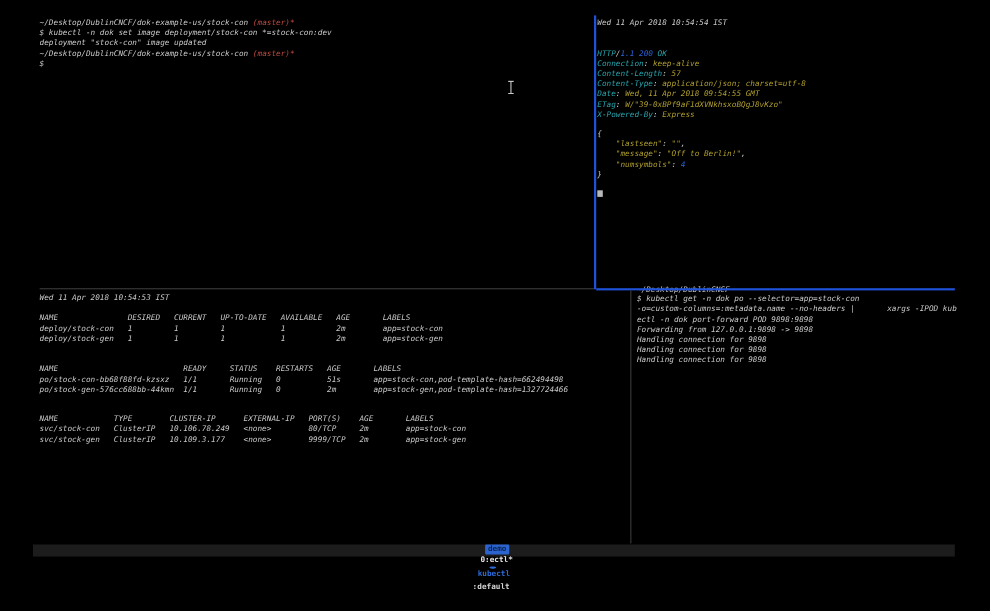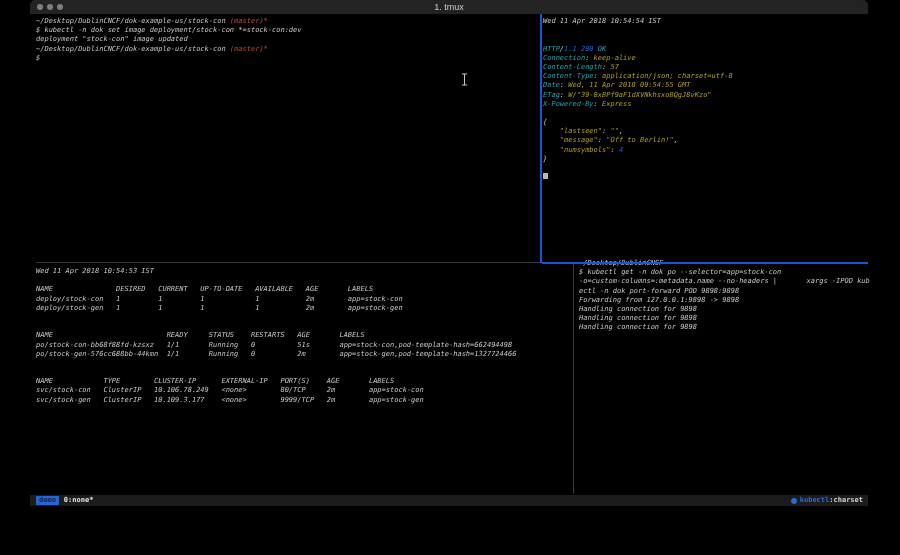--- a/index.html
+++ b/index.html
@@ -34,67 +34,59 @@
   .divider{position:absolute;}
   .divider.v-top   {left:510px;top:14px; width:2px;  height:249px;background:var(--active-border);}
   .divider.h-left  {left:6px;  top:262px;width:504px;height:1px;  background:var(--inactive-border);}
   .divider.h-right {left:512px;top:262px;width:326px;height:2px;  background:var(--active-border);}
   .divider.v-bottom{left:543px;top:264px;width:1px;  height:230px;background:var(--inactive-border);}
   .cursor{display:inline-block;width:5px;height:6px;background:#b9b9b9;}
   .ibeam{position:absolute;left:431px;top:71px;width:7px;height:13px;}
   .statusbar{
     position:absolute;left:0;top:495px;width:100%;height:11px;
     background:var(--statusbar-bg);display:flex;align-items:center;
-    font-size:7px;line-height:11px;
+    font-size:7px;line-height:11px;flex-direction:column;
   }
   .session-chip{
     background:var(--chip-bg);color:var(--chip-fg);font-weight:bold;
     padding:0 3px;margin-left:6px;height:9px;line-height:9px;border-radius:1px;
   }
   .win-label{color:#e6e6e6;font-weight:bold;margin-left:5px;}
   .spacer{flex:1;}
   .kube-icon{
     width:4px;height:4px;border:1px solid var(--kube-blue);border-radius:50%;
     display:inline-block;margin-right:3px;background:var(--kube-blue);
   }
   .kube-ctx{color:var(--kube-blue);font-weight:bold;}
   .kube-ns{color:#d6d6d6;font-weight:bold;margin-right:5px;}
 </style>
 </head>
 <body>
 
 <div class="terminal-window">
 
-  <div class="titlebar">
-    <div class="traffic-lights">
-      <span class="dot"></span>
-      <span class="dot"></span>
-      <span class="dot"></span>
-    </div>
-    <div class="title">1. tmux</div>
-  </div>
 
   <pre class="pane top-left"><div class="tline"><span style="color: rgb(201, 201, 201);">~/Desktop/DublinCNCF/dok-example-us/stock-con </span><span style="color: rgb(191, 74, 62);">(master)*</span></div><div class="tline"><span style="color: rgb(201, 201, 201);">$ kubectl -n dok set image deployment/stock-con *=stock-con:dev</span></div><div class="tline"><span style="color: rgb(201, 201, 201);">deployment "stock-con" image updated</span></div><div class="tline"><span style="color: rgb(201, 201, 201);">~/Desktop/DublinCNCF/dok-example-us/stock-con </span><span style="color: rgb(191, 74, 62);">(master)*</span></div><div class="tline"><span style="color: rgb(201, 201, 201);">$</span></div></pre>
   <pre class="pane top-right"><div class="tline"><span style="color: rgb(201, 201, 201);">Wed 11 Apr 2018 10:54:54 IST</span></div><div class="tline"><span style="color: rgb(201, 201, 201);"></span></div><div class="tline"><span style="color: rgb(201, 201, 201);"></span></div><div class="tline"><span style="color: rgb(39, 163, 171);">HTTP</span><span style="color: rgb(201, 201, 201);">/</span><span style="color: rgb(44, 98, 216);">1.1 200</span><span style="color: rgb(39, 163, 171);"> OK</span></div><div class="tline"><span style="color: rgb(39, 163, 171);">Connection</span><span style="color: rgb(201, 201, 201);">: </span><span style="color: rgb(177, 159, 46);">keep-alive</span></div><div class="tline"><span style="color: rgb(39, 163, 171);">Content-Length</span><span style="color: rgb(201, 201, 201);">: </span><span style="color: rgb(177, 159, 46);">57</span></div><div class="tline"><span style="color: rgb(39, 163, 171);">Content-Type</span><span style="color: rgb(201, 201, 201);">: </span><span style="color: rgb(177, 159, 46);">application/json; charset=utf-8</span></div><div class="tline"><span style="color: rgb(39, 163, 171);">Date</span><span style="color: rgb(201, 201, 201);">: </span><span style="color: rgb(177, 159, 46);">Wed, 11 Apr 2018 09:54:55 GMT</span></div><div class="tline"><span style="color: rgb(39, 163, 171);">ETag</span><span style="color: rgb(201, 201, 201);">: </span><span style="color: rgb(177, 159, 46);">W/"39-0xBPf9aF1dXVNkhsxoBQgJ8vKzo"</span></div><div class="tline"><span style="color: rgb(39, 163, 171);">X-Powered-By</span><span style="color: rgb(201, 201, 201);">: </span><span style="color: rgb(177, 159, 46);">Express</span></div><div class="tline"><span style="color: rgb(201, 201, 201);"></span></div><div class="tline"><span style="color: rgb(201, 201, 201);">{</span></div><div class="tline"><span style="color: rgb(201, 201, 201);">    </span><span style="color: rgb(177, 159, 46);">"lastseen"</span><span style="color: rgb(201, 201, 201);">: </span><span style="color: rgb(177, 159, 46);">""</span><span style="color: rgb(201, 201, 201);">,</span></div><div class="tline"><span style="color: rgb(201, 201, 201);">    </span><span style="color: rgb(177, 159, 46);">"message"</span><span style="color: rgb(201, 201, 201);">: </span><span style="color: rgb(177, 159, 46);">"Off to Berlin!"</span><span style="color: rgb(201, 201, 201);">,</span></div><div class="tline"><span style="color: rgb(201, 201, 201);">    </span><span style="color: rgb(177, 159, 46);">"numsymbols"</span><span style="color: rgb(201, 201, 201);">: </span><span style="color: rgb(44, 98, 216);">4</span></div><div class="tline"><span style="color: rgb(201, 201, 201);">}</span></div><div class="tline"><span style="color: rgb(201, 201, 201);"></span></div><div class="tline"><span class="cursor"></span></div></pre>
   <pre class="pane bottom-left"><div class="tline"><span style="color: rgb(201, 201, 201);">Wed 11 Apr 2018 10:54:53 IST</span></div><div class="tline"><span style="color: rgb(201, 201, 201);"></span></div><div class="tline"><span style="color: rgb(201, 201, 201);">NAME               DESIRED   CURRENT   UP-TO-DATE   AVAILABLE   AGE       LABELS</span></div><div class="tline"><span style="color: rgb(201, 201, 201);">deploy/stock-con   1         1         1            1           2m        app=stock-con</span></div><div class="tline"><span style="color: rgb(201, 201, 201);">deploy/stock-gen   1         1         1            1           2m        app=stock-gen</span></div><div class="tline"><span style="color: rgb(201, 201, 201);"></span></div><div class="tline"><span style="color: rgb(201, 201, 201);"></span></div><div class="tline"><span style="color: rgb(201, 201, 201);">NAME                           READY     STATUS    RESTARTS   AGE       LABELS</span></div><div class="tline"><span style="color: rgb(201, 201, 201);">po/stock-con-bb68f88fd-kzsxz   1/1       Running   0          51s       app=stock-con,pod-template-hash=662494498</span></div><div class="tline"><span style="color: rgb(201, 201, 201);">po/stock-gen-576cc688bb-44kmn  1/1       Running   0          2m        app=stock-gen,pod-template-hash=1327724466</span></div><div class="tline"><span style="color: rgb(201, 201, 201);"></span></div><div class="tline"><span style="color: rgb(201, 201, 201);"></span></div><div class="tline"><span style="color: rgb(201, 201, 201);">NAME            TYPE        CLUSTER-IP      EXTERNAL-IP   PORT(S)    AGE       LABELS</span></div><div class="tline"><span style="color: rgb(201, 201, 201);">svc/stock-con   ClusterIP   10.106.78.249   &lt;none&gt;        80/TCP     2m        app=stock-con</span></div><div class="tline"><span style="color: rgb(201, 201, 201);">svc/stock-gen   ClusterIP   10.109.3.177    &lt;none&gt;        9999/TCP   2m        app=stock-gen</span></div></pre>
   <pre class="pane bottom-right"><div class="tline"><span style="color: rgb(201, 201, 201);">~/Desktop/DublinCNCF</span></div><div class="tline"><span style="color: rgb(201, 201, 201);">$ kubectl get -n dok po --selector=app=stock-con</span></div><div class="tline"><span style="color: rgb(201, 201, 201);">-o=custom-columns=:metadata.name --no-headers |       xargs -IPOD kub</span></div><div class="tline"><span style="color: rgb(201, 201, 201);">ectl -n dok port-forward POD 9898:9898</span></div><div class="tline"><span style="color: rgb(201, 201, 201);">Forwarding from 127.0.0.1:9898 -&gt; 9898</span></div><div class="tline"><span style="color: rgb(201, 201, 201);">Handling connection for 9898</span></div><div class="tline"><span style="color: rgb(201, 201, 201);">Handling connection for 9898</span></div><div class="tline"><span style="color: rgb(201, 201, 201);">Handling connection for 9898</span></div></pre>
 
   <div class="divider v-top"></div>
   <div class="divider h-left"></div>
   <div class="divider h-right"></div>
   <div class="divider v-bottom"></div>
 
   <div class="ibeam">
     <svg width="7" height="13" viewBox="0 0 7 13">
       <path d="M1 1 H6 M3.5 1 V12 M1 12 H6" stroke="#c8c8c8" stroke-width="1" fill="none"></path>
     </svg>
   </div>
 
   <div class="statusbar">
     <span class="session-chip">demo</span>
-    <span class="win-label">0:none*</span>
+    <span class="win-label">0:ectl*</span>
     <span class="spacer"></span>
     <span class="kube-icon"></span>
     <span class="kube-ctx">kubectl</span>
-    <span class="kube-ns">:charset</span>
+    <span class="kube-ns">:default</span>
   </div>
 
 </div>
 
 </body></html>

